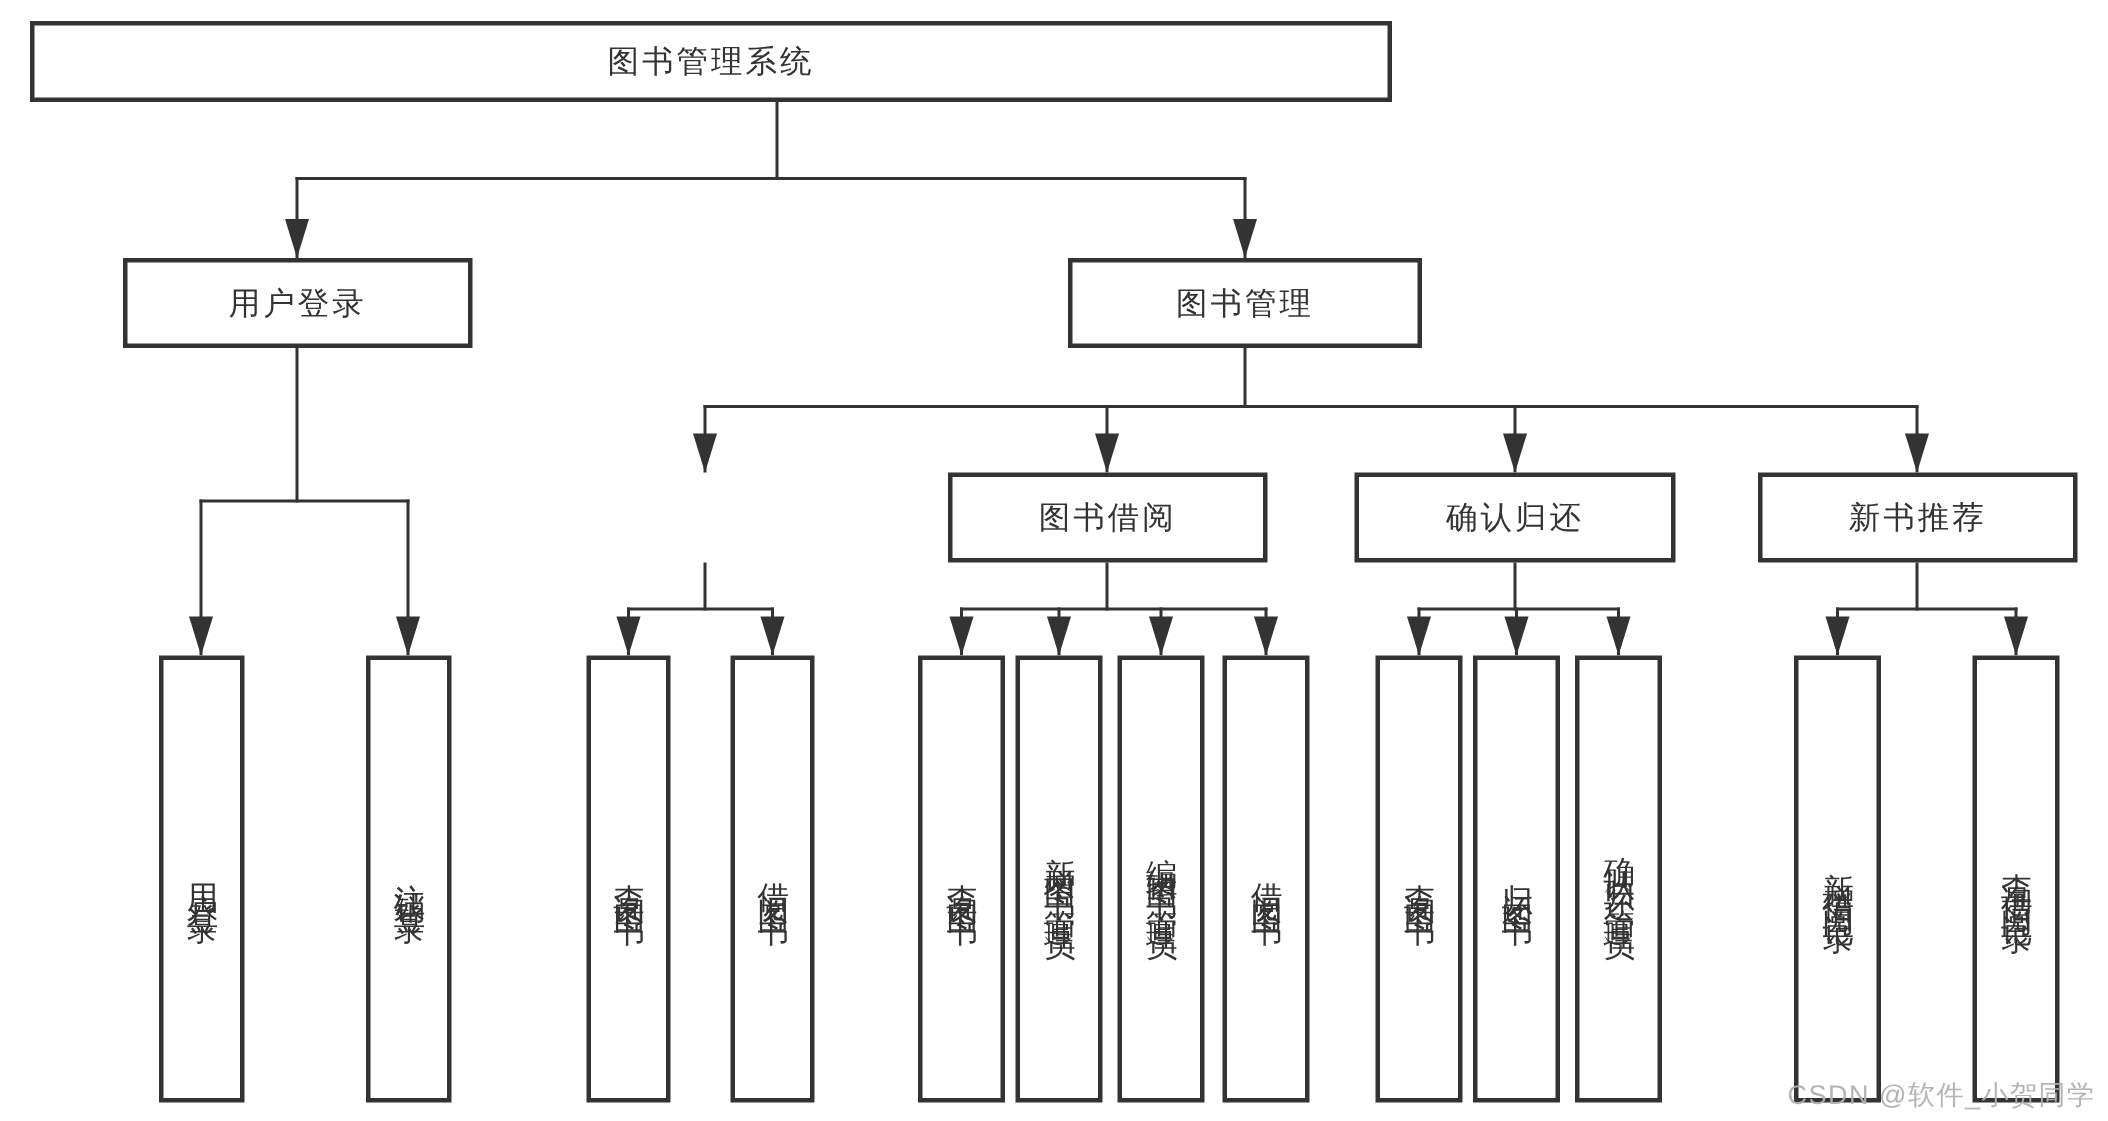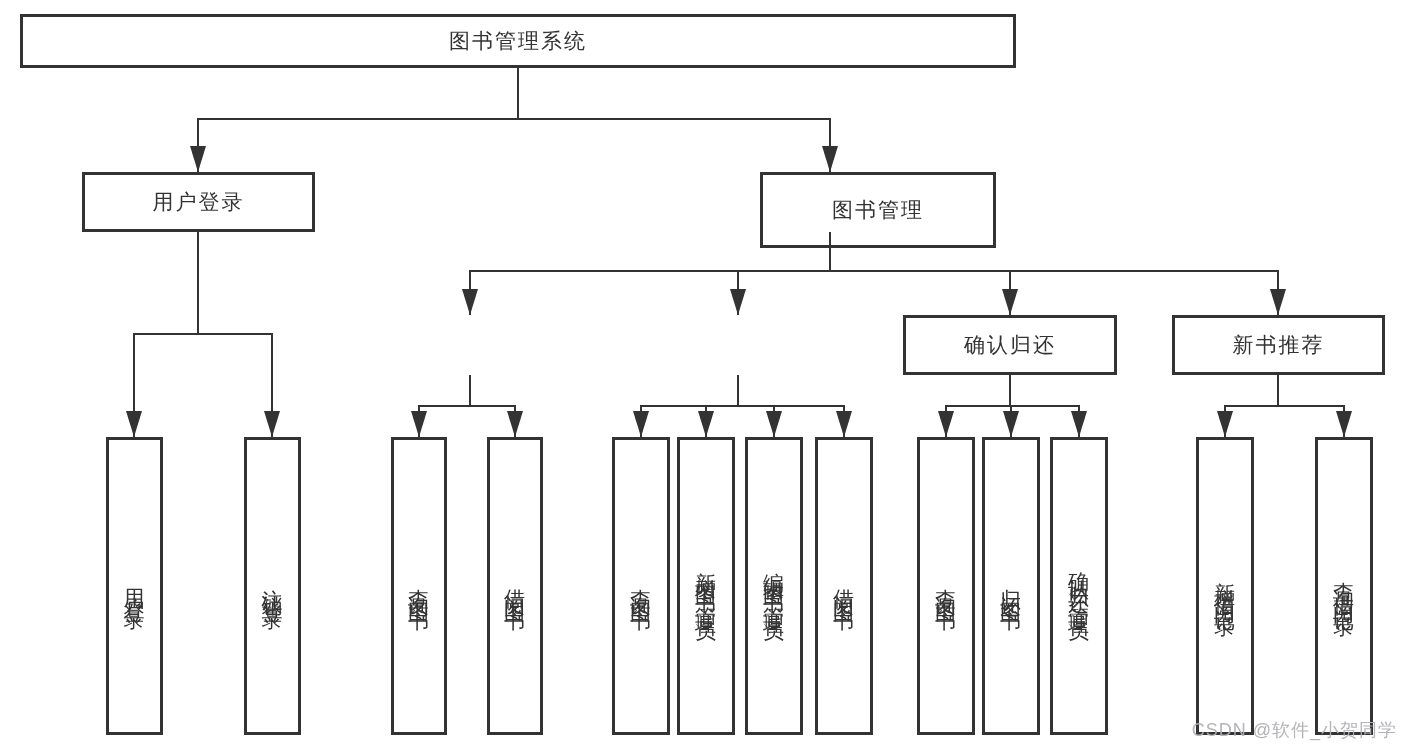--- a/index.html
+++ b/index.html
@@ -57,48 +57,51 @@
     letter-spacing: 1px;
     white-space: nowrap;
     z-index: 5;
   }
 </style>
 </head>
 <body>
 
 <div id="canvas">
 
-  <div class="box" style="left:20px; top:14px; width:996px; height:54px;">
+  <div class="box" style="left:20px; top:14px; width:908px; height:54px;">
     <span class="hlabel">图书管理系统</span>
   </div>
 
   <div class="vline" style="left:517px; top:68px; height:52px;"></div>
   <div class="hline" style="left:197px; top:118px; width:634px;"></div>
   <div class="arrow" style="left:197px; top:118px; height:54px;"></div>
   <div class="arrow" style="left:829px; top:118px; height:54px;"></div>
 
   <div class="box" style="left:82px; top:172px; width:233px; height:60px;">
     <span class="hlabel">用户登录</span>
   </div>
-  <div class="box" style="left:712px; top:172px; width:236px; height:76px;margin-left:48px;">
+  <div class="box" style="left:712px; top:172px; width:236px; height:60px;">
     <span class="hlabel">图书管理</span>
   </div>
 
   <div class="vline" style="left:197px; top:232px; height:103px;"></div>
   <div class="hline" style="left:133px; top:333px; width:140px;"></div>
   <div class="arrow" style="left:133px; top:333px; height:104px;"></div>
   <div class="arrow" style="left:271px; top:333px; height:104px;"></div>
 
   <div class="vline" style="left:829px; top:232px; height:40px;"></div>
   <div class="hline" style="left:469px; top:270px; width:810px;"></div>
   <div class="arrow" style="left:469px; top:270px; height:45px;"></div>
   <div class="arrow" style="left:737px; top:270px; height:45px;"></div>
   <div class="arrow" style="left:1009px; top:270px; height:45px;"></div>
   <div class="arrow" style="left:1277px; top:270px; height:45px;"></div>
 
+  <div class="box" style="left:632px; top:315px; width:213px; height:60px;">
+    <span class="hlabel">图书借阅</span>
+  </div>
   <div class="box" style="left:903px; top:315px; width:214px; height:60px;">
     <span class="hlabel">确认归还</span>
   </div>
   <div class="box" style="left:1172px; top:315px; width:213px; height:60px;">
     <span class="hlabel">新书推荐</span>
   </div>
 
   <div class="vline" style="left:469px; top:375px; height:32px;"></div>
   <div class="hline" style="left:418px; top:405px; width:98px;"></div>
   <div class="arrow" style="left:418px; top:405px; height:32px;"></div>

